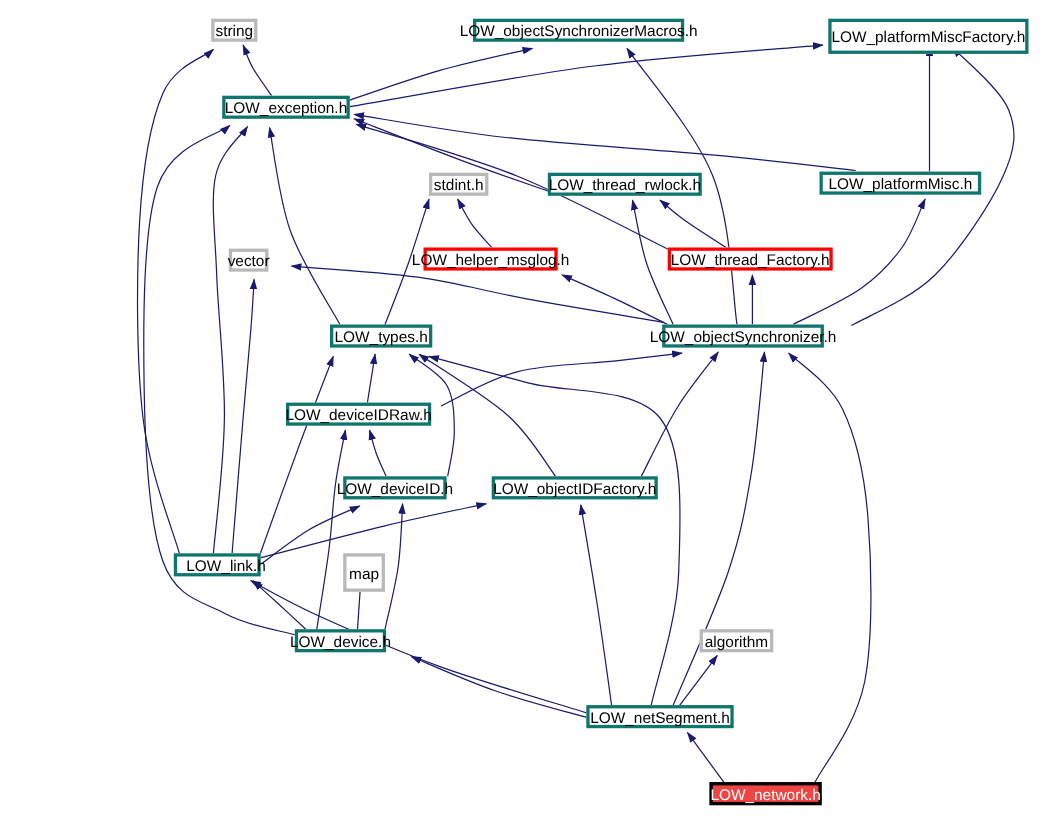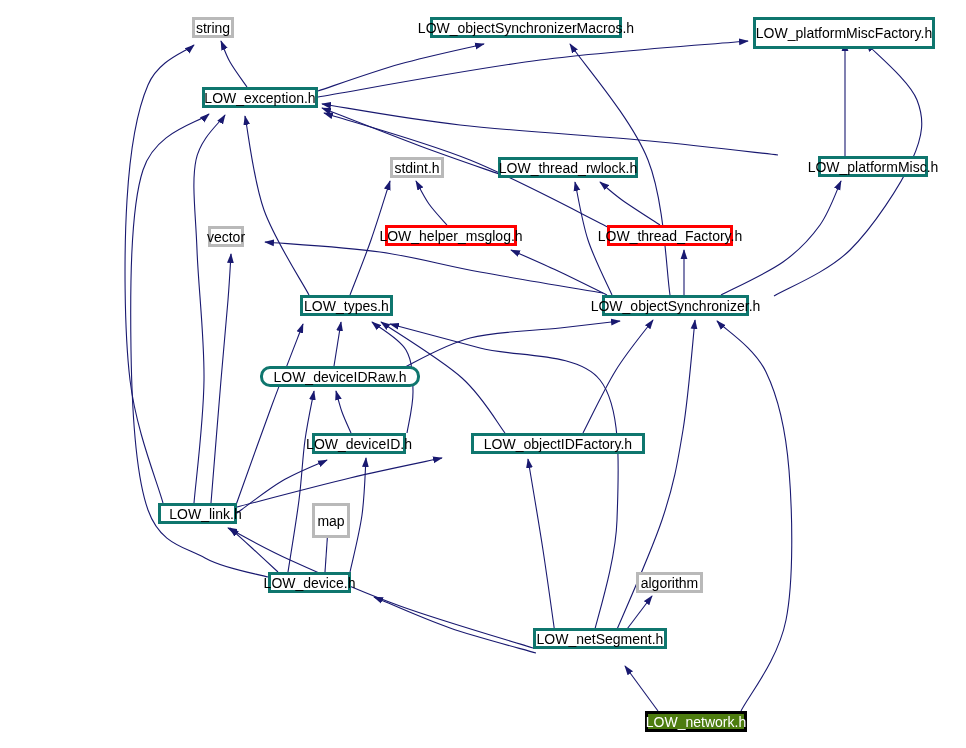--- a/index.html
+++ b/index.html
@@ -21,21 +21,21 @@
     font-size:14px;
     color:#000000;
     white-space:nowrap;
     display:flex;
     align-items:center;
     justify-content:center;
     line-height:1;
   }
   .node.system{border-color:#b9b9b9;}
   .node.truncated{border-color:#ff0000;}
-  .node.root{background:#4d7c0f;color:#ffffff;border-color:#000000;}
+  .node.root{background:#ef4444;color:#ffffff;border-color:#000000;}
 </style>
 </head>
 <body>
 
 <div id="stage" style="width: 966px; height: 748px; background: rgb(255, 255, 255);">
   <svg id="edges" width="966" height="748" viewBox="0 0 966 748">
     <defs>
       <marker id="arrow" viewBox="0 0 9 7" refX="8.2" refY="3.5" markerWidth="9" markerHeight="7" orient="auto">
         <path d="M0,0.4 L9,3.5 L0,6.6 z" fill="#191970"></path>
       </marker>
@@ -86,29 +86,29 @@
         <path d="M741,711 C748.5,695.8333333333334 778,660.1666666666666 786,620 C794,579.8333333333334 792.3333333333334,511.3333333333333 789,470 C785.6666666666666,428.6666666666667 778,396.8333333333333 766,372 C754,347.1666666666667 725.1666666666666,329.5 717,321" marker-end="url(#arrow)"></path>
       </g>
   </svg>
   <div id="nodes">
       <div class="node system" style="left: 192px; top: 17px; width: 42px; height: 21px;">string</div>
       <div class="node project" style="left: 430px; top: 17px; width: 192px; height: 21px;">LOW_objectSynchronizerMacros.h</div>
       <div class="node project" style="left: 753px; top: 17px; width: 182px; height: 32px;">LOW_platformMiscFactory.h</div>
       <div class="node project" style="left: 202px; top: 87px; width: 116px; height: 21px;">LOW_exception.h</div>
       <div class="node system" style="left: 370px; top: 157px; width: 54px; height: 21px; margin-left: 20px;">stdint.h</div>
       <div class="node project" style="left: 498px; top: 157px; width: 140px; height: 21px;">LOW_thread_rwlock.h</div>
-      <div class="node project" style="left: 818px; top: 156px; width: 110px; height: 21px;">LOW_platformMisc.h</div>
+      <div class="node project" style="left: 745px; top: 156px; width: 147px; height: 21px;">LOW_platformMisc.h</div>
       <div class="node system" style="left: 208px; top: 226px; width: 36px; height: 21px;">vector</div>
-      <div class="node truncated" style="left: 385px; top: 225px; width: 132px; height: 21px;">LOW_helper_msglog.h</div>
-      <div class="node truncated" style="left: 607px; top: 225px; width: 126px; height: 21px;">LOW_thread_Factory.h</div>
+      <div class="node truncated" style="left: 385px; top: 225px; width: 122px; height: 21px;">LOW_helper_msglog.h</div>
+      <div class="node truncated" style="left: 607px; top: 225px; width: 150px; height: 21px;">LOW_thread_Factory.h</div>
       <div class="node project" style="left: 300px; top: 295px; width: 93px; height: 21px;">LOW_types.h</div>
       <div class="node project" style="left: 602px; top: 295px; width: 147px; height: 21px;">LOW_objectSynchronizer.h</div>
-      <div class="node project" style="left: 260px; top: 366px; width: 160px; height: 21px; border-radius: 10px;">LOW_deviceIDRaw.h</div>
+      <div class="node project" style="left: 260px; top: 366px; width: 132px; height: 21px;">LOW_deviceIDRaw.h</div>
       <div class="node project" style="left: 312px; top: 433px; width: 94px; height: 21px;">LOW_deviceID.h</div>
-      <div class="node project" style="left: 447px; top: 433px; width: 174px; height: 21px; margin-left: 24px;">LOW_objectIDFactory.h</div>
+      <div class="node project" style="left: 447px; top: 433px; width: 151px; height: 21px;">LOW_objectIDFactory.h</div>
       <div class="node project" style="left: 158px; top: 503px; width: 79px; height: 21px; padding-left: 16px;">LOW_link.h</div>
       <div class="node system" style="left: 312px; top: 503px; width: 38px; height: 35px;">map</div>
       <div class="node project" style="left: 268px; top: 572px; width: 83px; height: 21px;">LOW_device.h</div>
       <div class="node system" style="left: 636px; top: 572px; width: 67px; height: 21px;">algorithm</div>
-      <div class="node project" style="left: 533px; top: 628px; width: 134px; height: 21px;">LOW_netSegment.h</div>
+      <div class="node project" style="left: 533px; top: 641px; width: 134px; height: 21px;">LOW_netSegment.h</div>
       <div class="node root" style="left: 645px; top: 711px; width: 102px; height: 21px;">LOW_network.h</div>
     </div>
 </div>
 
 </body></html>

